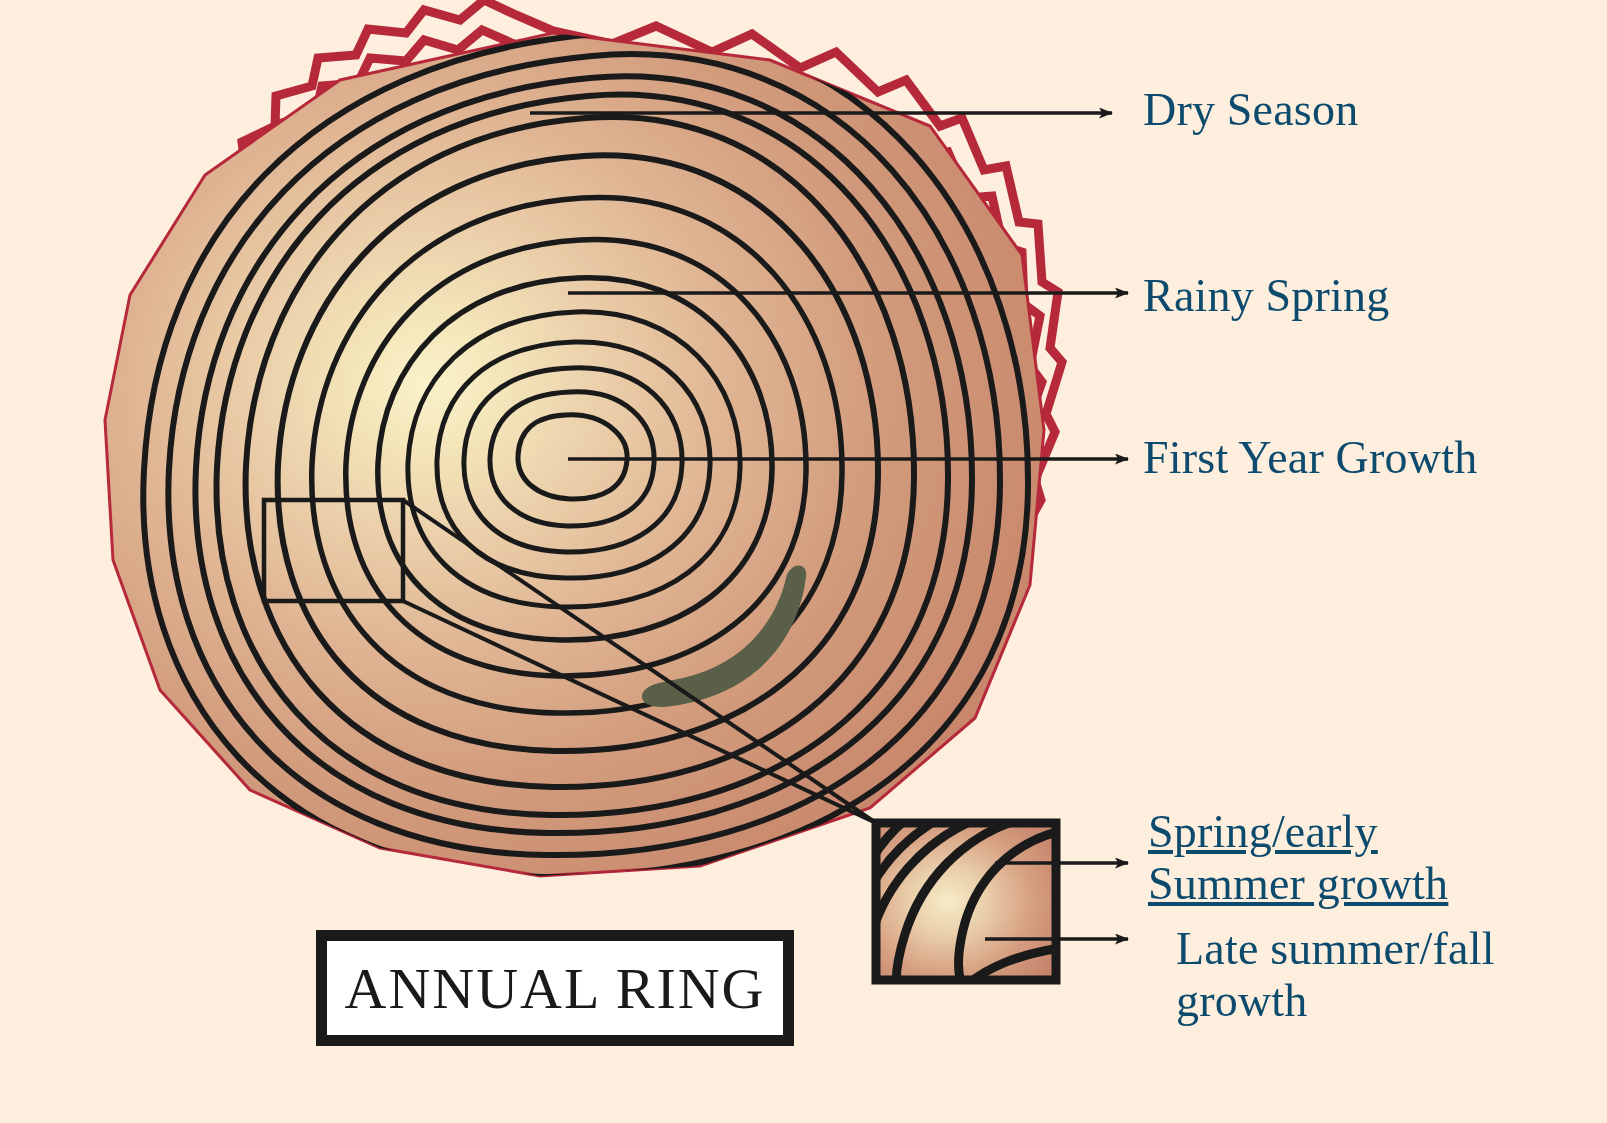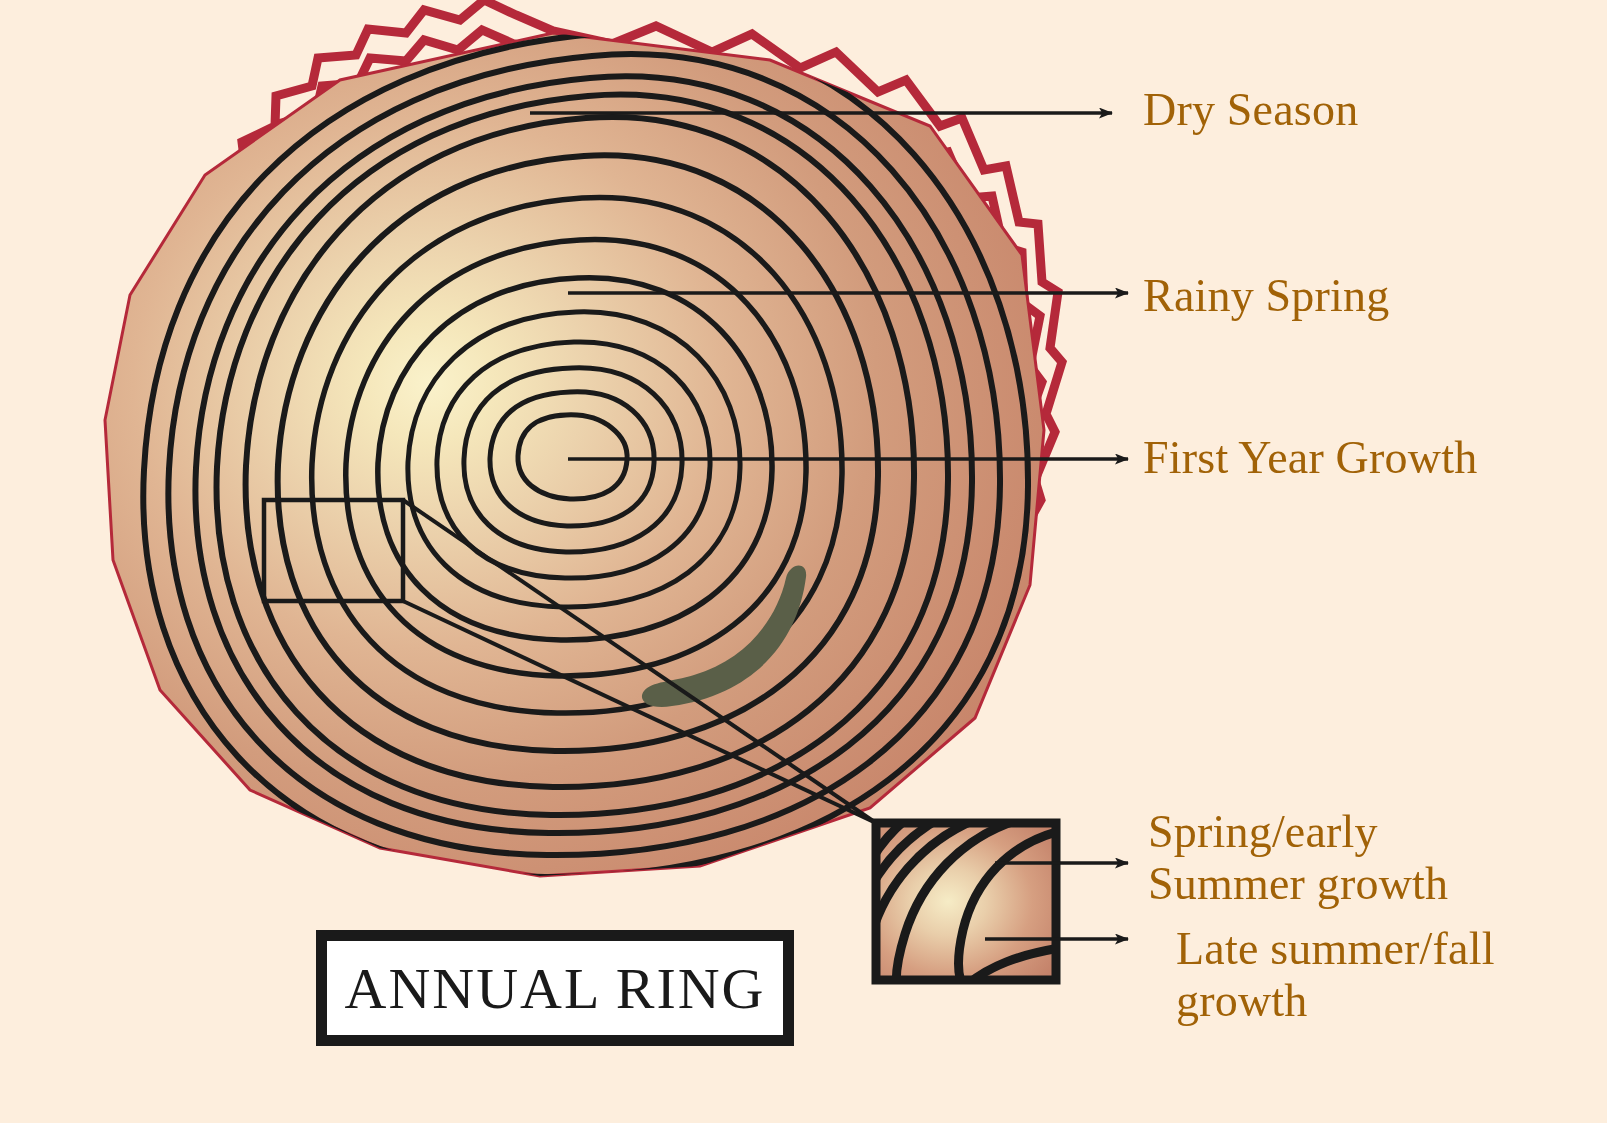--- a/index.html
+++ b/index.html
@@ -17,31 +17,31 @@
   }
   #diagram-svg {
     position: absolute;
     left: 0;
     top: 0;
     width: 1607px;
     height: 1123px;
   }
   .callout-label {
     position: absolute;
-    color: #a16207;
+    color: #0c4a6e;
     font-family: "Liberation Serif", "DejaVu Serif", serif;
     font-size: 46px;
     line-height: 1.12;
     letter-spacing: 0.2px;
     white-space: pre;
   }
   #label-dry      { left: 1143px; top: 84px; }
   #label-rainy    { left: 1143px; top: 270px; }
   #label-first    { left: 1143px; top: 432px; }
-  #label-spring   { left: 1148px; top: 806px; }
+  #label-spring   { left: 1148px; top: 806px; text-decoration: underline; }
   #label-late     { left: 1148px; top: 923px; margin-left: 28px; }
 
   #annual-ring-box {
     position: absolute;
     left: 316px;
     top: 930px;
     width: 478px;
     height: 116px;
     background: #ffffff;
     border: 11px solid #1a1a1a;

